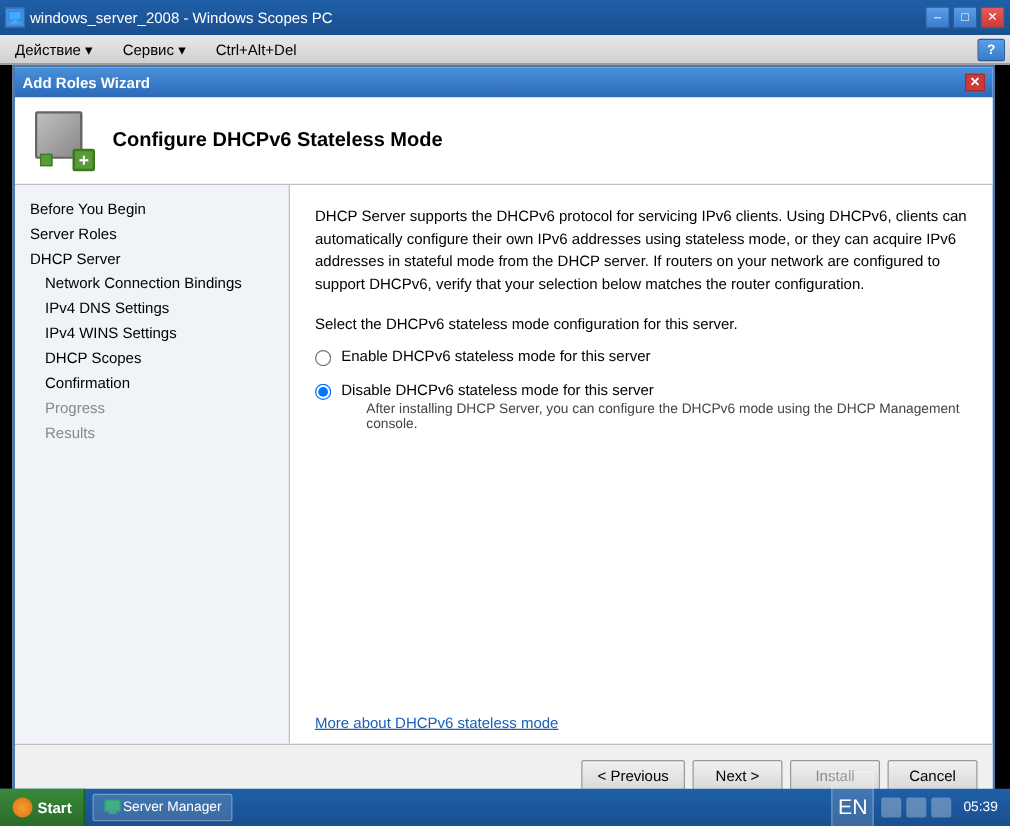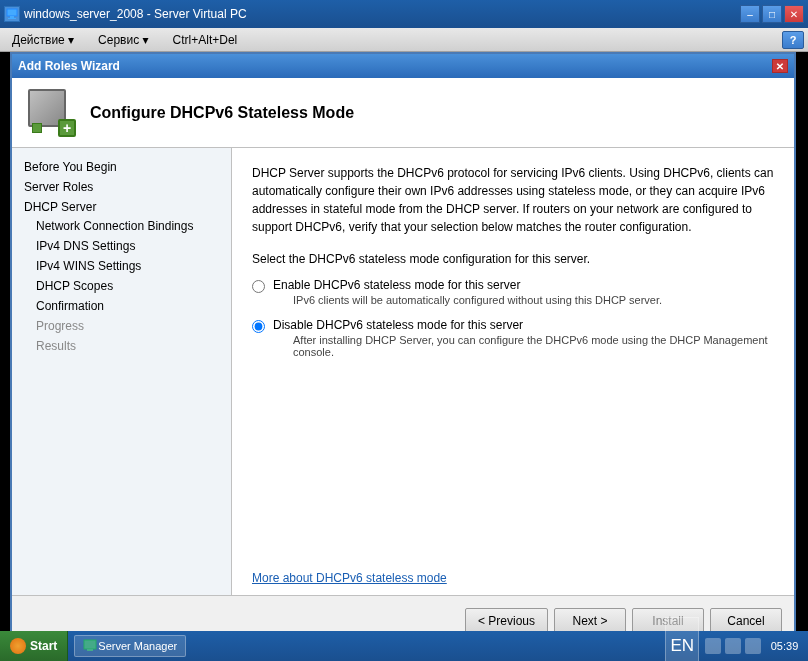--- a/index.html
+++ b/index.html
@@ -352,21 +352,21 @@
 
 <div class="title-bar">
   <div class="title-bar-left">
     <div class="title-bar-icon">
       <svg width="12" height="12" viewBox="0 0 12 12">
           <rect x="1" y="1" width="10" height="7" fill="#4af" stroke="#28f" stroke-width="1"></rect>
           <rect x="4" y="8" width="4" height="2" fill="#4af"></rect>
           <rect x="2" y="10" width="8" height="1" fill="#4af"></rect>
         </svg>
     </div>
-    <span class="title-bar-title">windows_server_2008 - Server Virtual PC</span>
+    <span class="title-bar-title">windows_server_2008 - Windows Scopes PC</span>
   </div>
   <div class="title-bar-buttons">
     <div class="tb-btn">–</div>
     <div class="tb-btn">□</div>
     <div class="tb-btn close">✕</div>
   </div>
 </div>
 
 <div class="menu-bar">
   <div class="menu-item">
@@ -415,21 +415,20 @@
     <div class="wizard-content">
       <p class="content-desc">DHCP Server supports the DHCPv6 protocol for servicing IPv6 clients. Using DHCPv6, clients can automatically configure their own IPv6 addresses using stateless mode, or they can acquire IPv6 addresses in stateful mode from the DHCP server. If routers on your network are configured to support DHCPv6, verify that your selection below matches the router configuration.</p>
       <p class="select-label">Select the DHCPv6 stateless mode configuration for this server.</p>
 
       <div class="radio-group">
 
         <div class="radio-option">
           <input type="radio" name="dhcpv6mode" id="enable" style="">
           <div>
             <label class="radio-label" for="enable">Enable DHCPv6 stateless mode for this server</label>
-            <div class="radio-sub">IPv6 clients will be automatically configured without using this DHCP server.</div>
           </div>
         </div>
 
         <div class="radio-option">
           <input type="radio" name="dhcpv6mode" id="disable" checked="" style="">
           <div>
             <label class="radio-label" for="disable">Disable DHCPv6 stateless mode for this server</label>
             <div class="radio-sub">After installing DHCP Server, you can configure the DHCPv6 mode using the DHCP Management console.</div>
           </div>
         </div>

